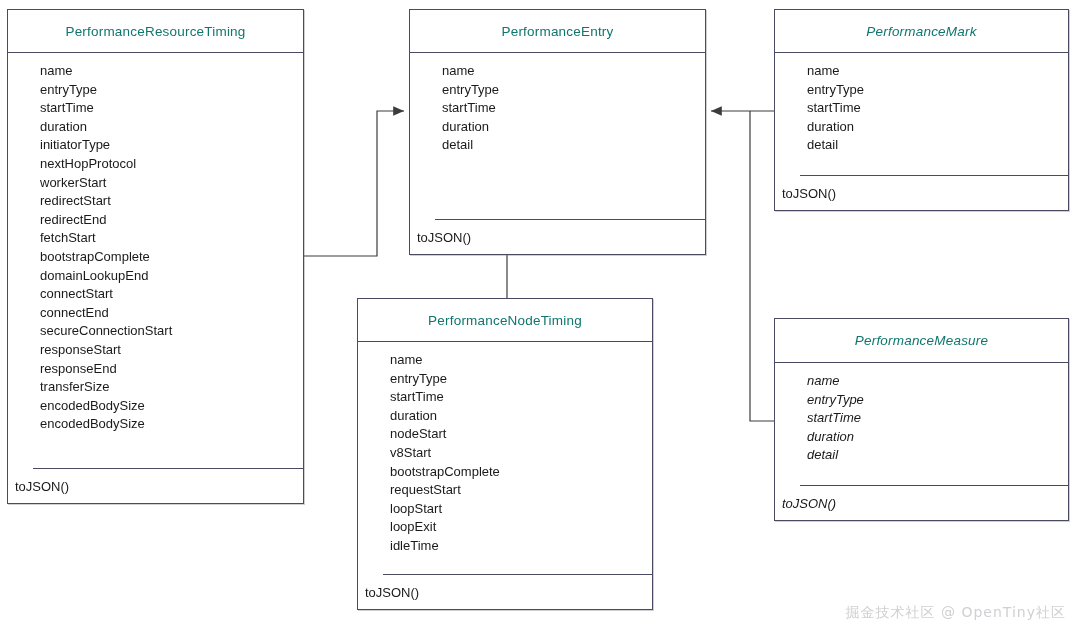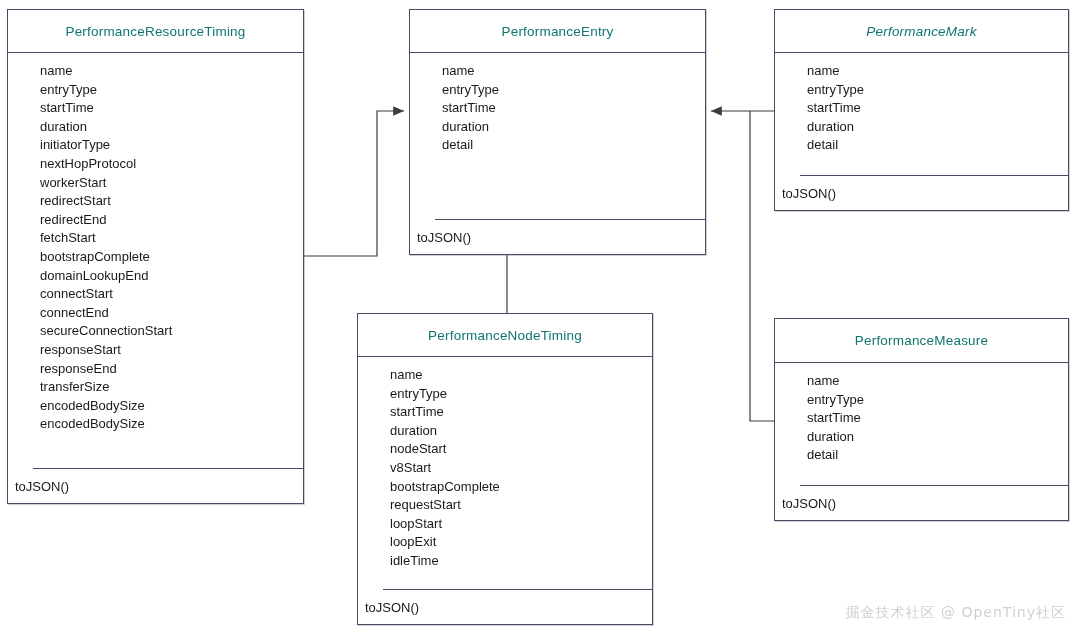--- a/index.html
+++ b/index.html
@@ -150,41 +150,41 @@
       <div class="uml-row">entryType</div>
       <div class="uml-row">startTime</div>
       <div class="uml-row">duration</div>
       <div class="uml-row">detail</div>
     </div>
     <div class="uml-methods">
       <div class="uml-row">toJSON()</div>
     </div>
   </div>
 
-  <div class="uml-class" style="left:357px; top:313px; width:296px; height:312px;">
+  <div class="uml-class" style="left:357px; top:298px; width:296px; height:312px;">
     <div class="uml-header" style="height:43px;">PerformanceNodeTiming</div>
     <div class="uml-attrs" style="height:227px;">
       <div class="uml-row">name</div>
       <div class="uml-row">entryType</div>
       <div class="uml-row">startTime</div>
       <div class="uml-row">duration</div>
       <div class="uml-row">nodeStart</div>
       <div class="uml-row">v8Start</div>
       <div class="uml-row">bootstrapComplete</div>
       <div class="uml-row">requestStart</div>
       <div class="uml-row">loopStart</div>
       <div class="uml-row">loopExit</div>
       <div class="uml-row">idleTime</div>
     </div>
     <div class="uml-methods">
       <div class="uml-row">toJSON()</div>
     </div>
   </div>
 
-  <div class="uml-class" style="left:774px; top:318px; width:295px; height:203px;">
+  <div class="uml-class" style="left:774px; top:318px; width:295px; height:203px;font-style:italic;">
     <div class="uml-header" style="height:44px;">PerformanceMeasure</div>
     <div class="uml-attrs" style="height:117px;">
       <div class="uml-row">name</div>
       <div class="uml-row">entryType</div>
       <div class="uml-row">startTime</div>
       <div class="uml-row">duration</div>
       <div class="uml-row">detail</div>
     </div>
     <div class="uml-methods">
       <div class="uml-row">toJSON()</div>

